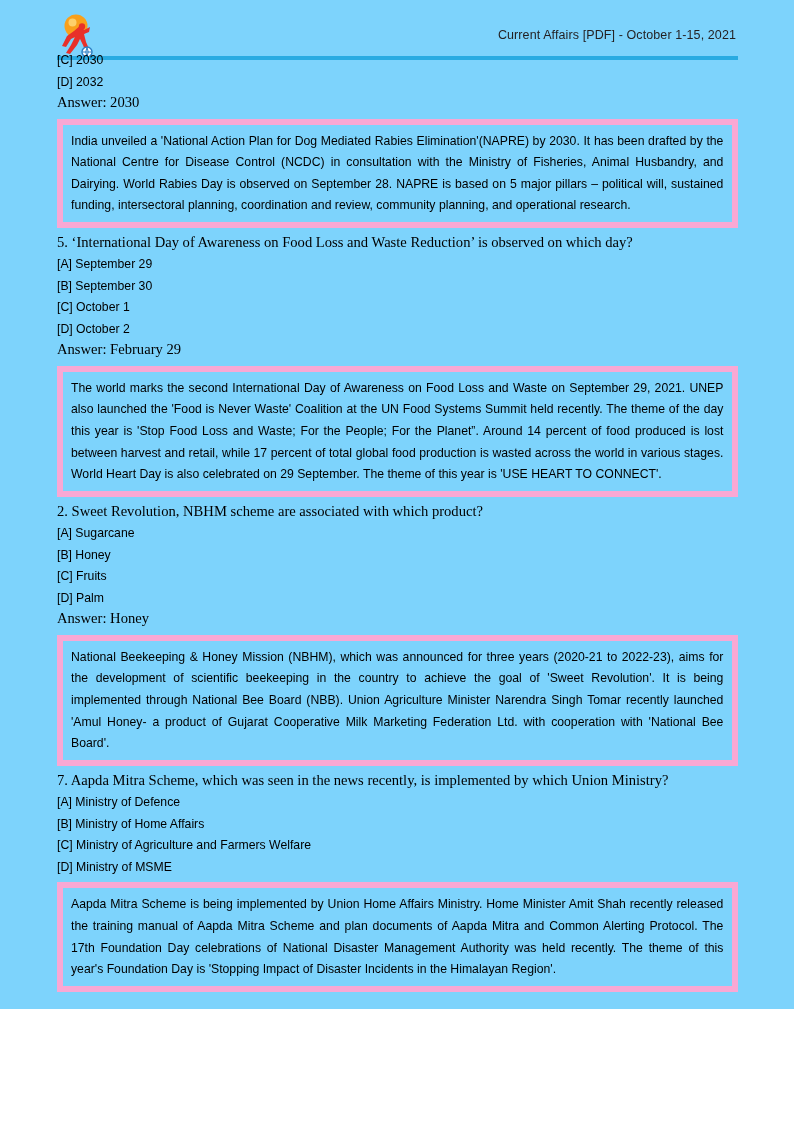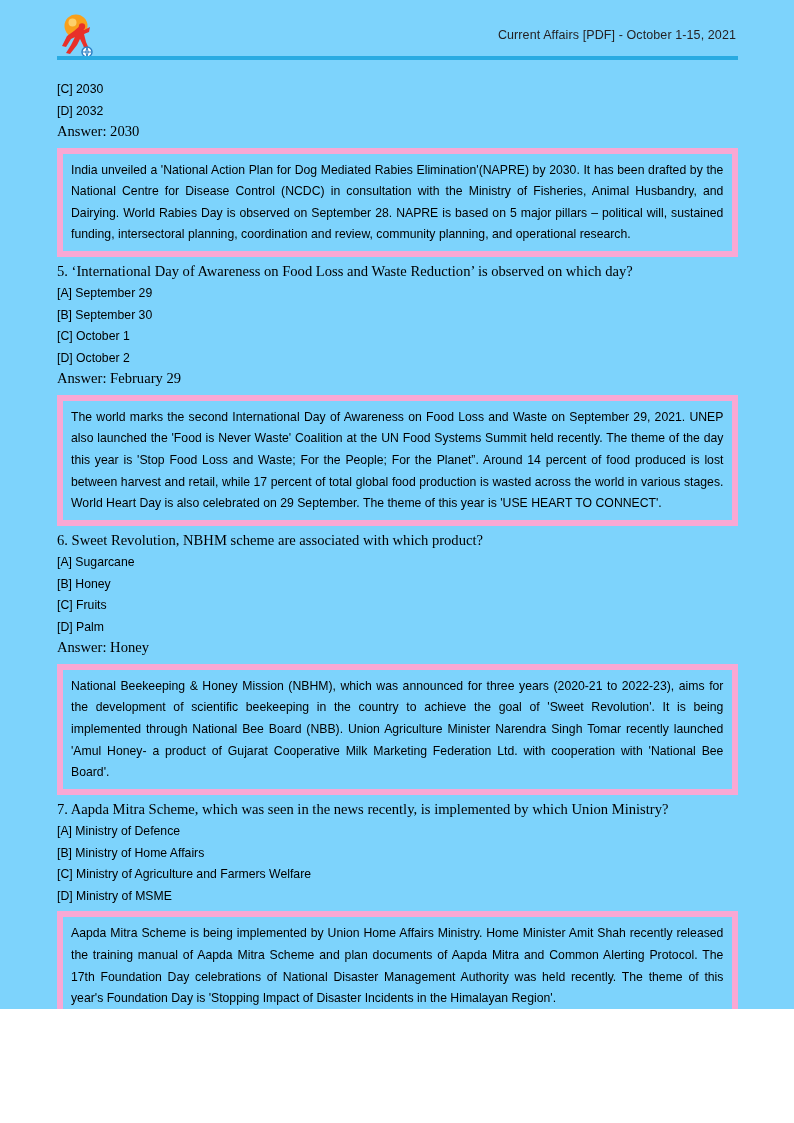--- a/index.html
+++ b/index.html
@@ -47,21 +47,21 @@
     top: 56px;
     width: 681px;
     height: 4px;
     background: #29abe2;
   }
 
   
   .content {
     position: absolute;
     left: 57px;
-    top: 78px;
+    top: 49px;
     width: 681px;
   }
 
   .q-text {
     font-family: "Liberation Serif", serif;
     font-size: 14.6px;
     color: #000000;
     line-height: 21.5px;
     margin: 0 0 0 0;
     padding: 0;
@@ -186,21 +186,21 @@
       <div class="option">[B] September 30</div>
       <div class="option">[C] October 1</div>
       <div class="option">[D] October 2</div>
       <div class="answer-line"><span class="ans-label">Answer:</span> <span>February 29</span></div>
       <div class="explain">
         <p>The world marks the second International Day of Awareness on Food Loss and Waste on September 29, 2021. UNEP also launched the 'Food is Never Waste' Coalition at the UN Food Systems Summit held recently. The theme of the day this year is 'Stop Food Loss and Waste; For the People; For the Planet”. Around 14 percent of food produced is lost between harvest and retail, while 17 percent of total global food production is wasted across the world in various stages. World Heart Day is also celebrated on 29 September. The theme of this year is 'USE HEART TO CONNECT'.</p>
       </div>
     </div>
 
     <div class="qblock">
-      <div class="q-text">6. Sweet Revolution, NBHM scheme are associated with which product?</div>
+      <div class="q-text">2. Sweet Revolution, NBHM scheme are associated with which product?</div>
       <div class="option">[A] Sugarcane</div>
       <div class="option">[B] Honey</div>
       <div class="option">[C] Fruits</div>
       <div class="option">[D] Palm</div>
       <div class="answer-line"><span class="ans-label">Answer:</span> <span>Honey</span></div>
       <div class="explain">
         <p>National Beekeeping &amp; Honey Mission (NBHM), which was announced for three years (2020-21 to 2022-23), aims for the development of scientific beekeeping in the country to achieve the goal of 'Sweet Revolution'. It is being implemented through National Bee Board (NBB). Union Agriculture Minister Narendra Singh Tomar recently launched 'Amul Honey- a product of Gujarat Cooperative Milk Marketing Federation Ltd. with cooperation with 'National Bee Board'.</p>
       </div>
     </div>
 

